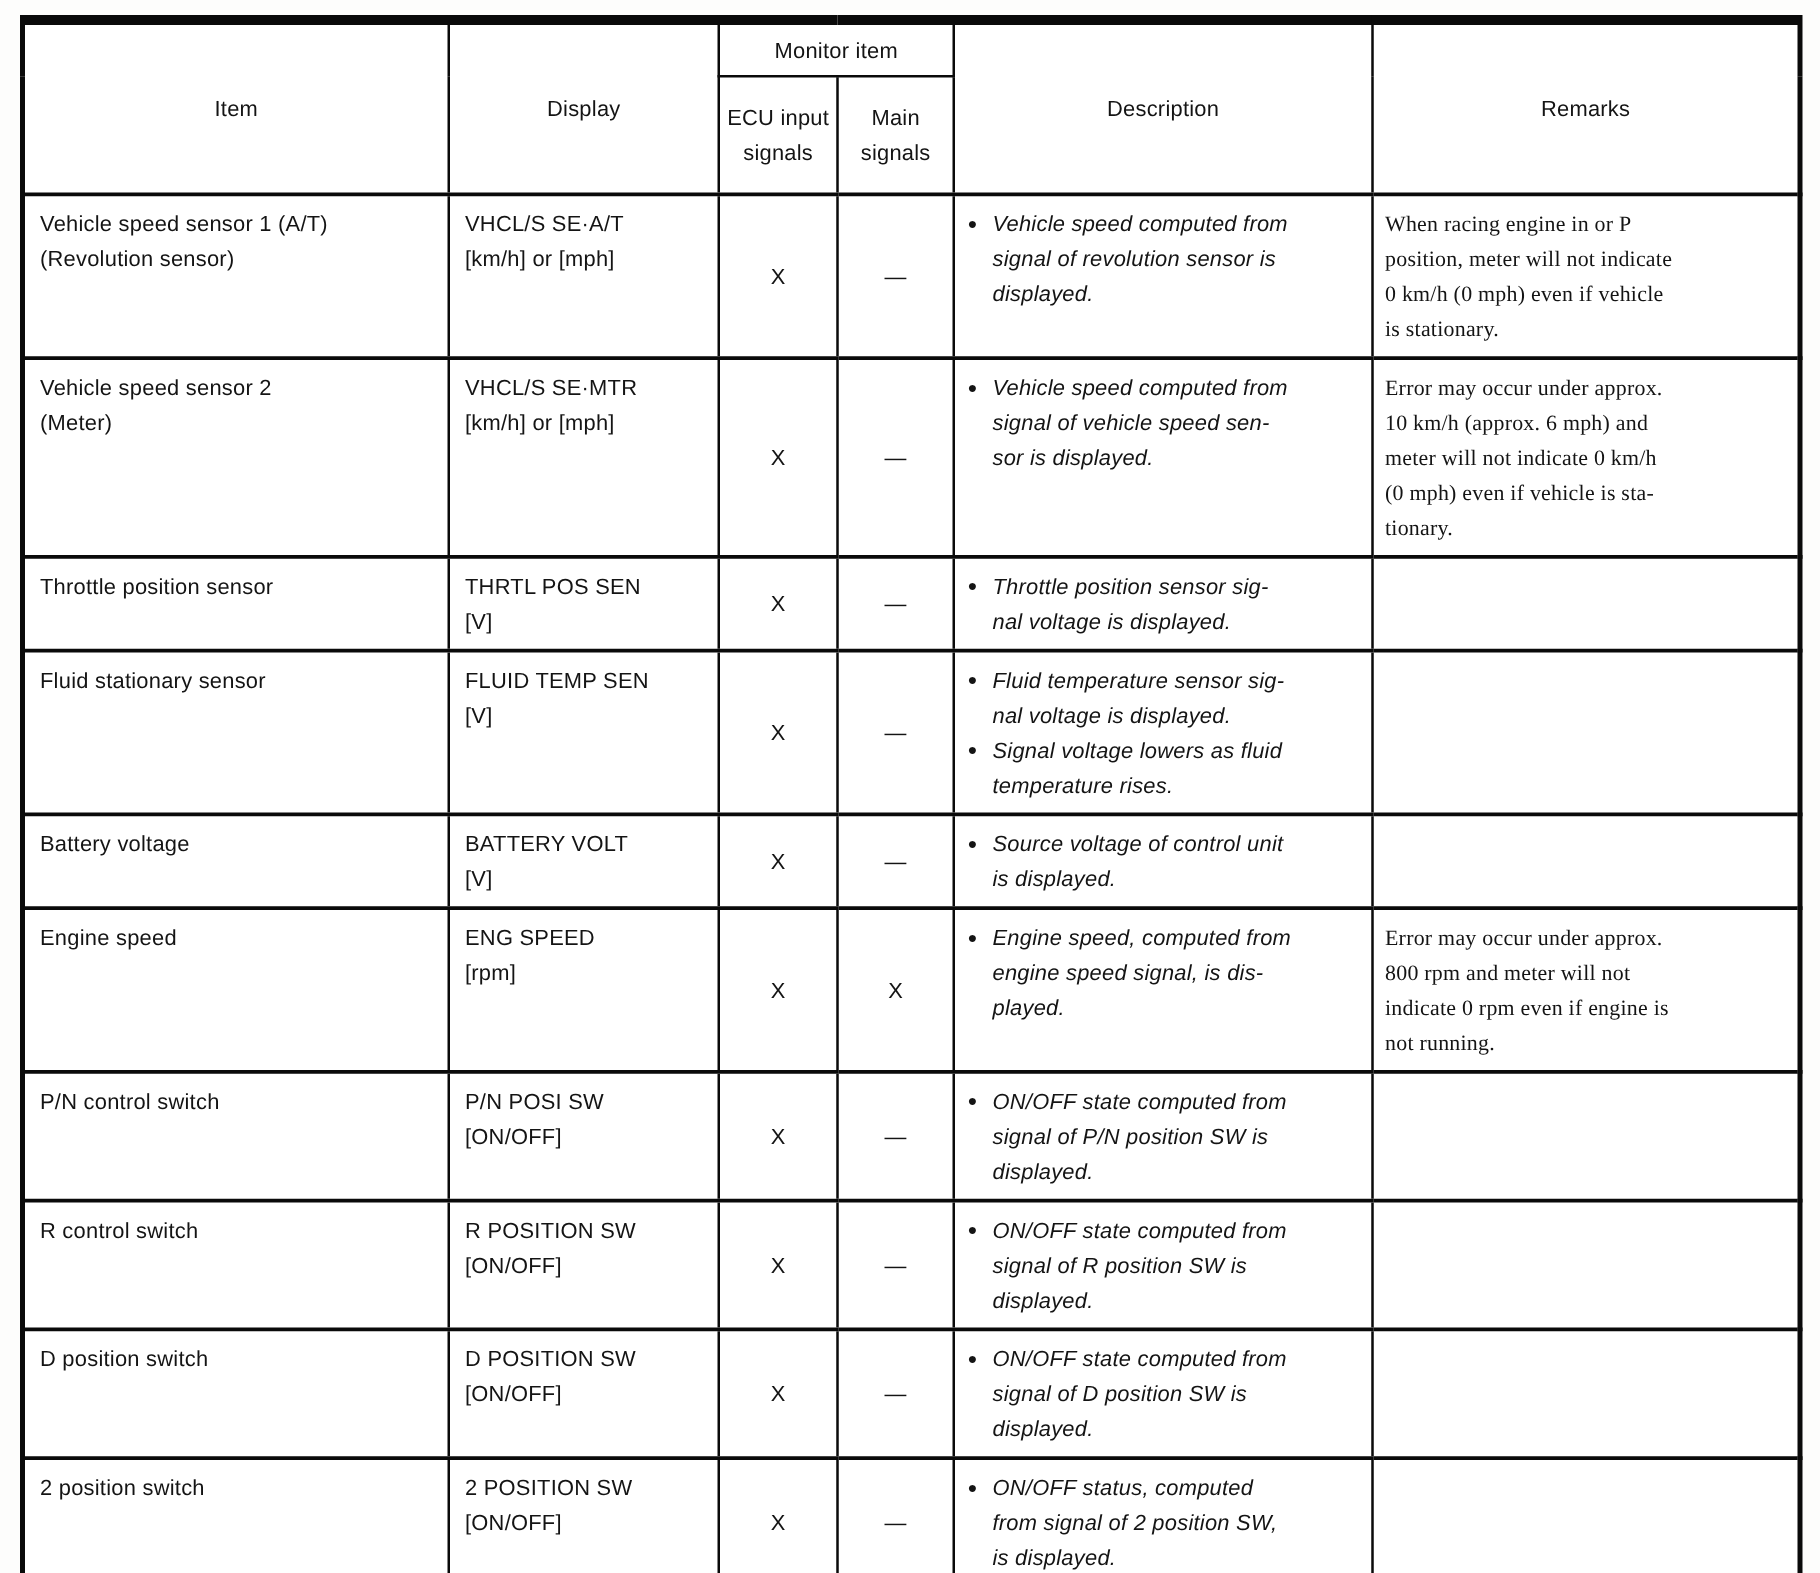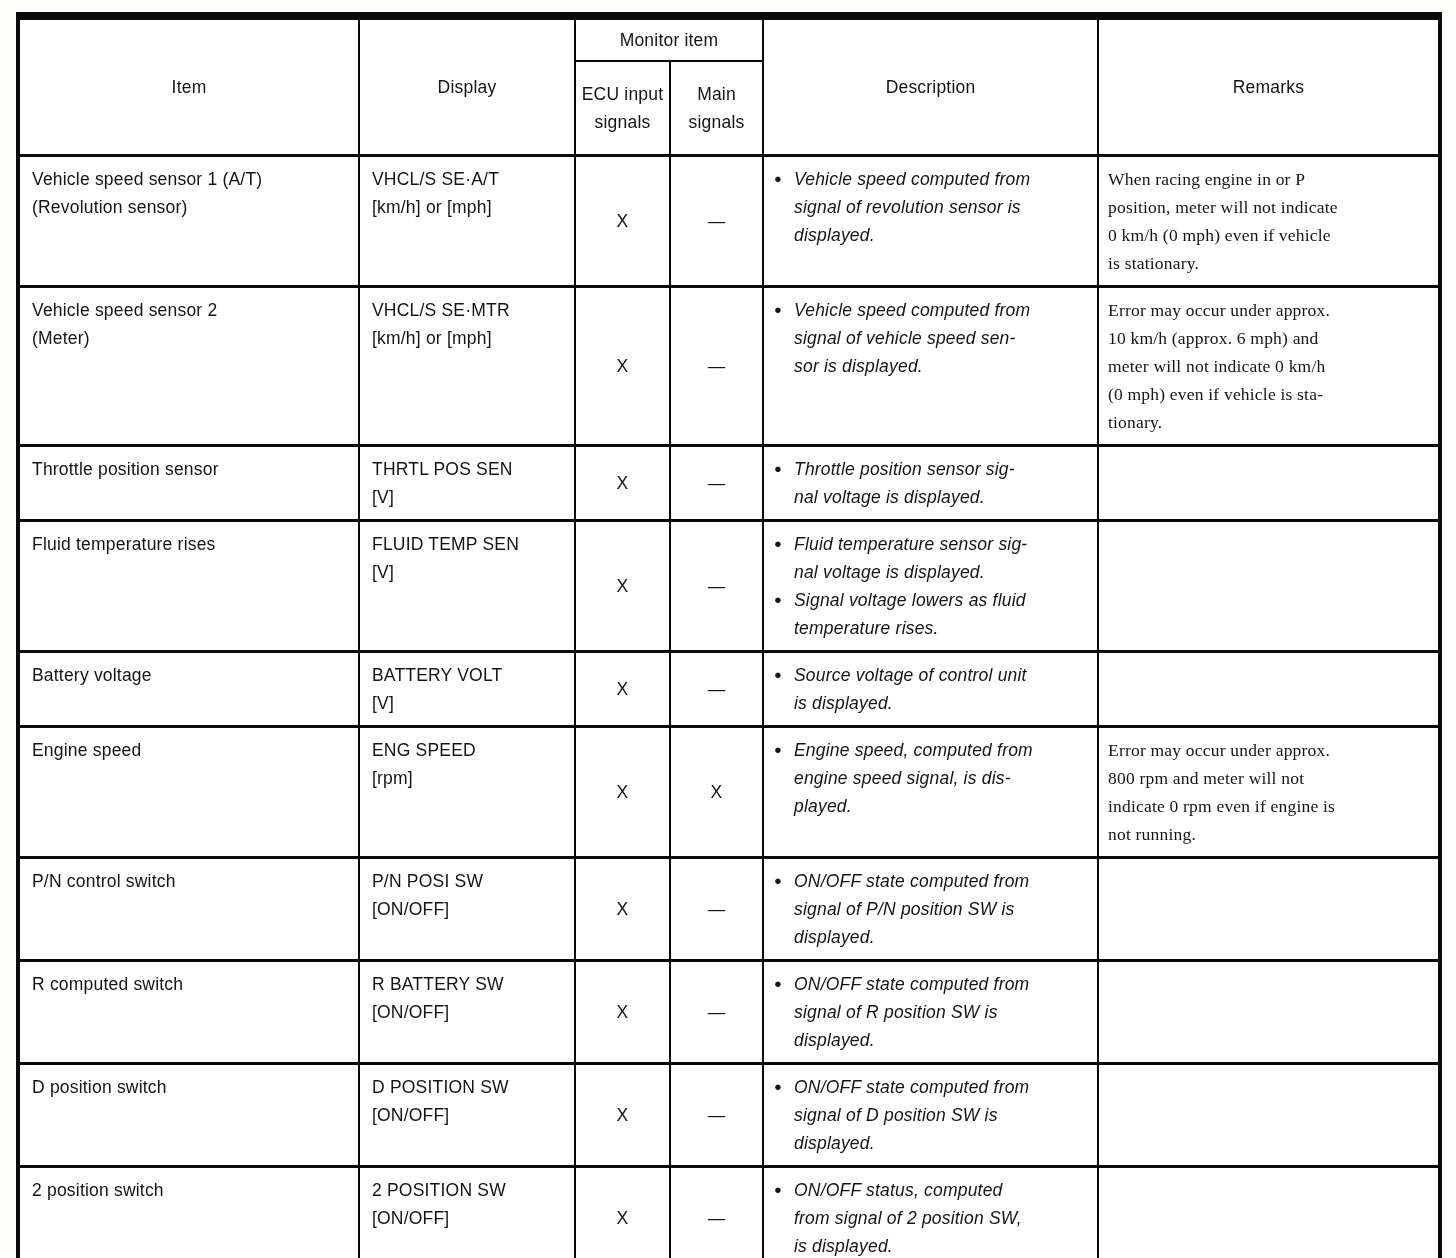--- a/index.html
+++ b/index.html
@@ -155,21 +155,21 @@
 [V]</td>
       <td class="cell-sig">X</td>
       <td class="cell-sig">—</td>
       <td class="cell-desc">
           <div class="bullet">Throttle position sensor sig-
 nal voltage is displayed.</div>
         </td>
       <td class="cell-rem"></td>
     </tr>
     <tr class="r4">
-      <td class="cell-text">Fluid temperature rises</td>
+      <td class="cell-text">Fluid stationary sensor</td>
       <td class="cell-text">FLUID TEMP SEN
 [V]</td>
       <td class="cell-sig">X</td>
       <td class="cell-sig">—</td>
       <td class="cell-desc">
           <div class="bullet">Fluid temperature sensor sig-
 nal voltage is displayed.</div>
           <div class="bullet">Signal voltage lowers as fluid
 temperature rises.</div>
         </td>
@@ -210,22 +210,22 @@
       <td class="cell-sig">X</td>
       <td class="cell-sig">—</td>
       <td class="cell-desc">
           <div class="bullet">ON/OFF state computed from
 signal of P/N position SW is
 displayed.</div>
         </td>
       <td class="cell-rem"></td>
     </tr>
     <tr class="r8">
-      <td class="cell-text">R computed switch</td>
-      <td class="cell-text">R BATTERY SW
+      <td class="cell-text">R control switch</td>
+      <td class="cell-text">R POSITION SW
 [ON/OFF]</td>
       <td class="cell-sig">X</td>
       <td class="cell-sig">—</td>
       <td class="cell-desc">
           <div class="bullet">ON/OFF state computed from
 signal of R position SW is
 displayed.</div>
         </td>
       <td class="cell-rem"></td>
     </tr>

